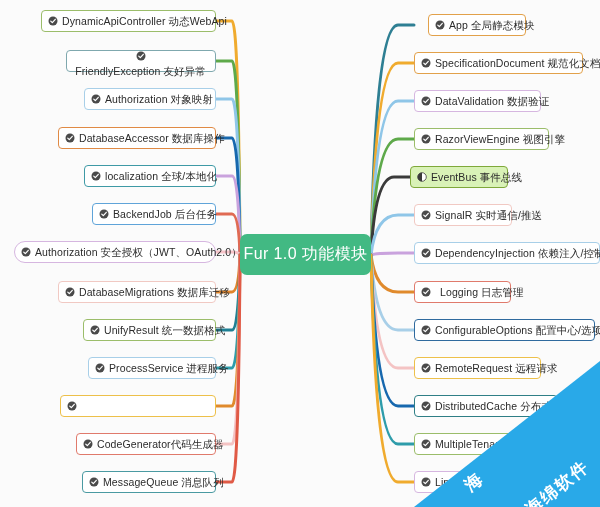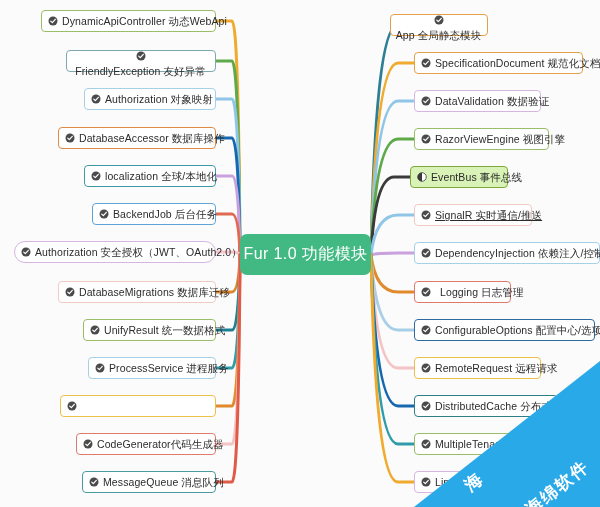--- a/index.html
+++ b/index.html
@@ -259,21 +259,21 @@
       </div>
       <div class="node left" style="left: 82px; top: 471px; width: 134px; border-color: rgb(74, 154, 162);">
         <span class="chk">
           <svg viewBox="0 0 20 20" width="10" height="10">
             <circle cx="10" cy="10" r="9" fill="#4a4a4a"></circle>
             <path d="M5.5 10.2 L8.6 13.2 L14.6 6.6" fill="none" stroke="#ffffff" stroke-width="2.4" stroke-linecap="round" stroke-linejoin="round"></path>
           </svg>
         </span>
         <span class="lbl">MessageQueue 消息队列</span>
       </div>
-      <div class="node right" style="left: 390px; top: 14px; width: 98px; border-color: rgb(226, 161, 74); flex-direction: column;">
+      <div class="node right" style="left: 428px; top: 14px; width: 98px; border-color: rgb(226, 161, 74);">
         <span class="chk">
           <svg viewBox="0 0 20 20" width="10" height="10">
             <circle cx="10" cy="10" r="9" fill="#4a4a4a"></circle>
             <path d="M5.5 10.2 L8.6 13.2 L14.6 6.6" fill="none" stroke="#ffffff" stroke-width="2.4" stroke-linecap="round" stroke-linejoin="round"></path>
           </svg>
         </span>
         <span class="lbl">App 全局静态模块</span>
       </div>
       <div class="node right" style="left: 414px; top: 52px; width: 169px; border-color: rgb(226, 161, 74);">
         <span class="chk">
@@ -304,21 +304,21 @@
       </div>
       <div class="node right selected" style="left: 410px; top: 166px; width: 98px; border-color: rgb(127, 168, 58);">
         <span class="chk">
           <svg viewBox="0 0 20 20" width="10" height="10">
             <circle cx="10" cy="10" r="8.6" fill="#ffffff" stroke="#3a3a3a" stroke-width="1.6"></circle>
             <path d="M10 1.4 A8.6 8.6 0 0 0 10 18.6 Z" fill="#3a3a3a"></path>
           </svg>
         </span>
         <span class="lbl">EventBus 事件总线</span>
       </div>
-      <div class="node right" style="left: 414px; top: 204px; width: 118px; border-color: rgb(241, 201, 195); text-decoration: underline;">
+      <div class="node right" style="left: 414px; top: 204px; width: 98px; border-color: rgb(241, 201, 195);">
         <span class="chk">
           <svg viewBox="0 0 20 20" width="10" height="10">
             <circle cx="10" cy="10" r="9" fill="#4a4a4a"></circle>
             <path d="M5.5 10.2 L8.6 13.2 L14.6 6.6" fill="none" stroke="#ffffff" stroke-width="2.4" stroke-linecap="round" stroke-linejoin="round"></path>
           </svg>
         </span>
         <span class="lbl">SignalR 实时通信/推送</span>
       </div>
       <div class="node right" style="left: 414px; top: 242px; width: 186px; border-color: rgb(168, 207, 232);">
         <span class="chk">

